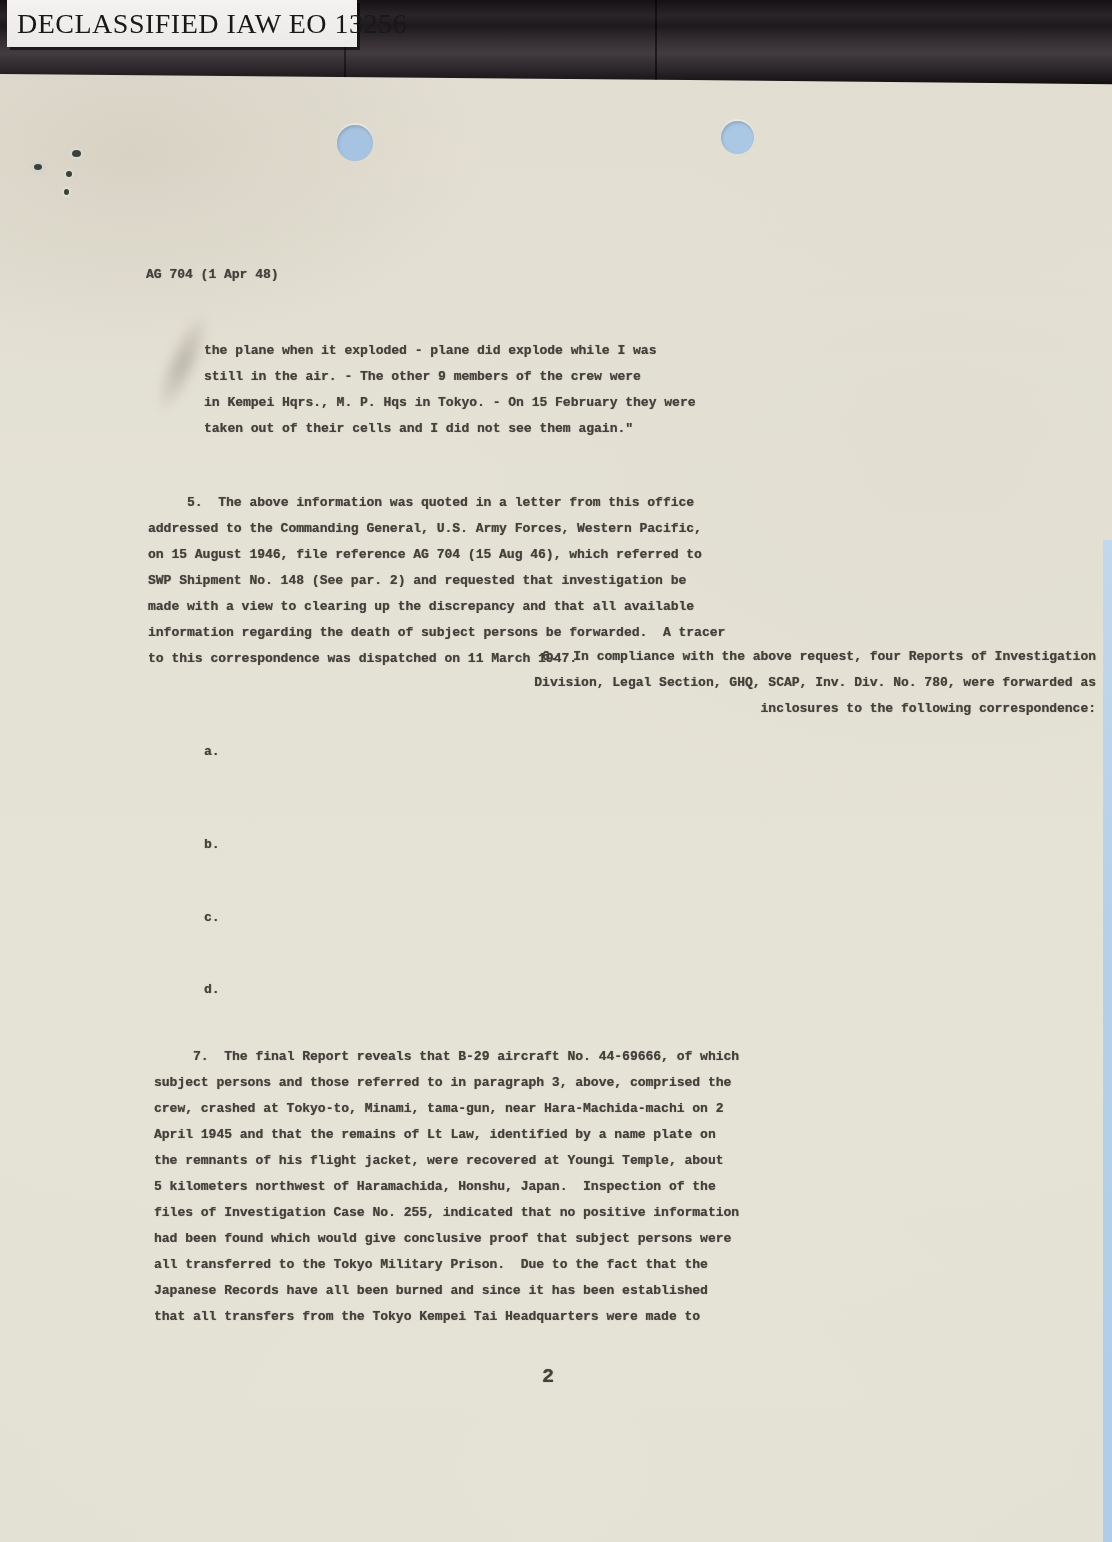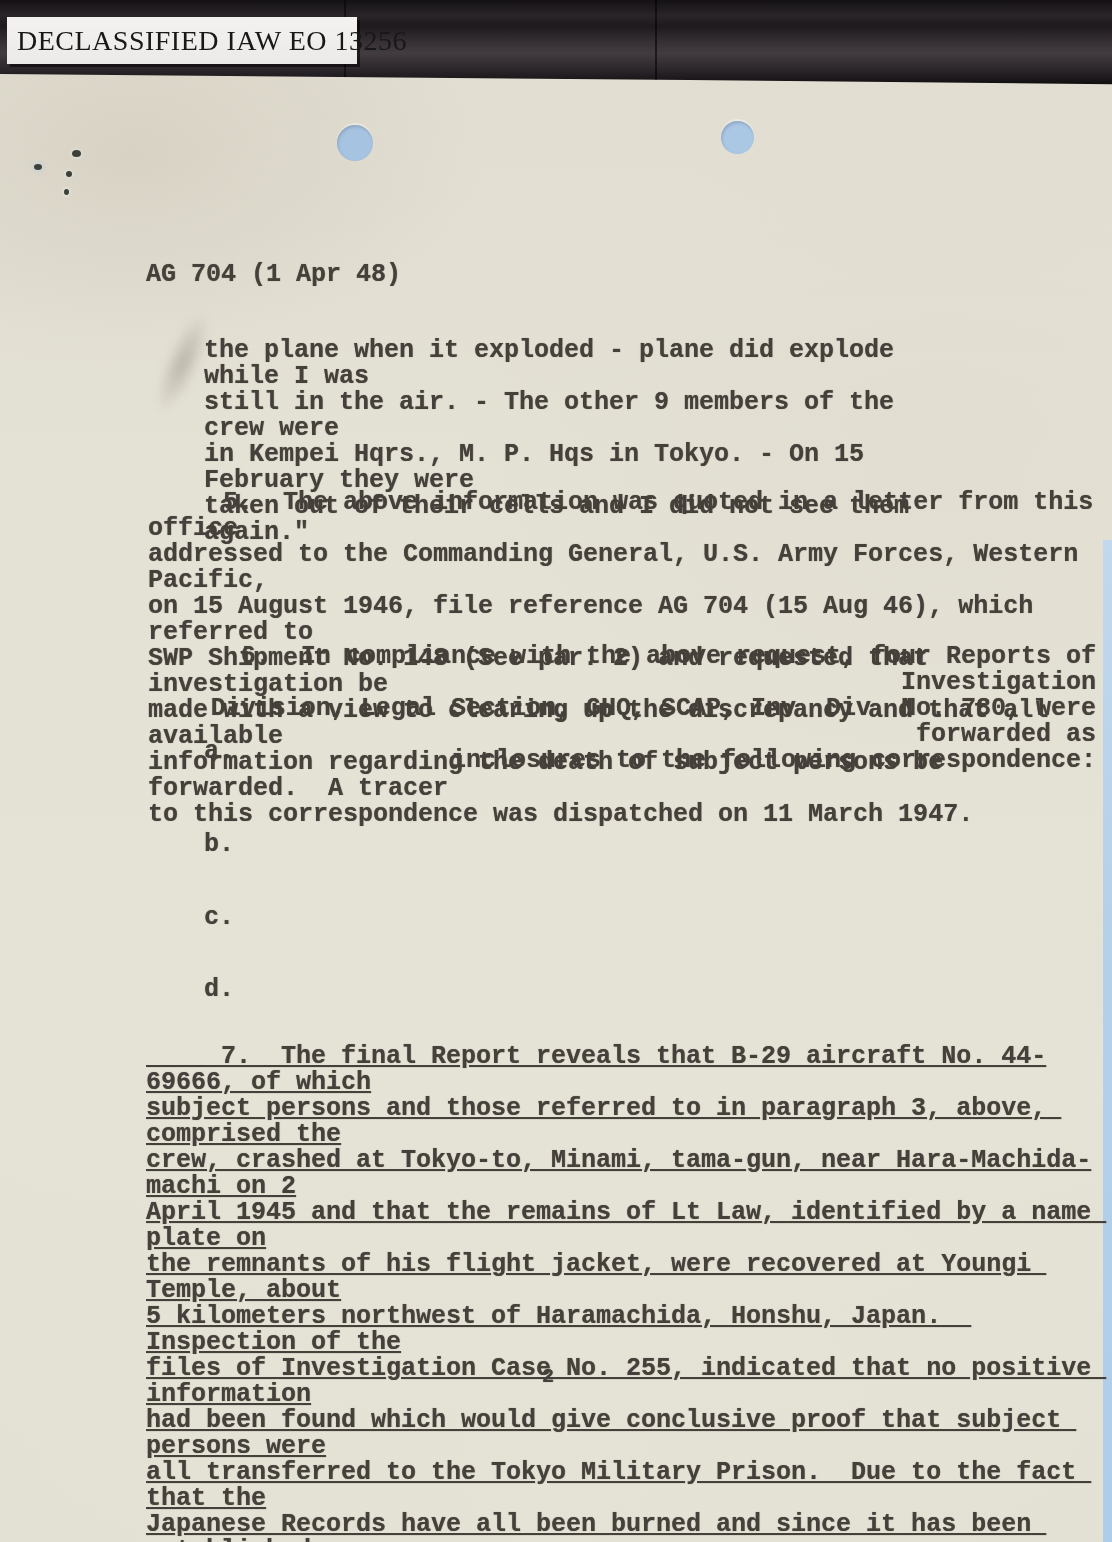--- a/index.html
+++ b/index.html
@@ -29,21 +29,21 @@
   .top-bar .seam {
     position: absolute; left: 655px; top: 0; width: 2px; height: 100%;
     background: rgba(0,0,0,0.55);
   }
   .top-bar .seam2 {
     position: absolute; left: 344px; top: 0; width: 2px; height: 100%;
     background: rgba(0,0,0,0.45);
   }
   
   .stamp {
-    position: absolute; left: 7px; top: 17px; width: 350px; height: 47px;
+    position: absolute; left: 7px; top: 0; width: 350px; height: 47px;
     background: linear-gradient(180deg, #f4f2f1 0%, #eceae9 100%);
     display: flex; align-items: center;
     box-shadow: 3px 3px 0 rgba(0,0,0,0.55);
   }
   .stamp-text {
     font-family: "Liberation Serif", serif;
     font-size: 28px; color: #181819; letter-spacing: 0.5px;
     padding-left: 10px; white-space: nowrap;
   }
   
@@ -66,32 +66,32 @@
   .speck { position: absolute; border-radius: 50%; background: #3c4038; }
   .speck.s1 { left: 34px; top: 164px; width: 8px; height: 6px; box-shadow: 0 0 3px 2px rgba(200,210,215,0.8); }
   .speck.s2 { left: 72px; top: 150px; width: 9px; height: 7px; box-shadow: 0 0 3px 2px rgba(220,222,214,0.9); }
   .speck.s3 { left: 66px; top: 171px; width: 6px; height: 6px; box-shadow: 0 0 2px 2px rgba(222,222,214,0.9); }
   .speck.s4 { left: 64px; top: 189px; width: 5px; height: 6px; box-shadow: 0 0 2px 2px rgba(226,224,214,0.9); }
   
   .tw {
     position: absolute;
     font-family: "Liberation Mono", monospace;
     font-weight: 700;
-    font-size: 25px;
+    font-size: 13px;
     line-height: 26px;
     color: #45403a;
     white-space: pre-wrap;
     text-shadow: 0 0 1px rgba(69,64,58,0.55), 0.4px 0.4px 0 rgba(69,64,58,0.25);
     width: 950px;
   }
   .ref-line   { left: 146px; top: 262px; }
   .quote-blk  { left: 204px; top: 338px; width: 760px; }
   .para-5     { left: 148px; top: 458px; margin-top: 32px; }
   .para-6     { left: 146px; top: 644px; text-align: right; }
-  .para-7     { left: 146px; top: 1044px; text-decoration: underline; }
+  .para-7     { left: 154px; top: 1044px; }
   .sub-item   { display: flex; }
   .item-a { left: 204px; top: 739px; width: 800px; }
   .item-b { left: 204px; top: 832px; width: 800px; }
   .item-c { left: 204px; top: 905px; width: 800px; }
   .item-d { left: 204px; top: 977px; width: 800px; }
   .item-label { flex: none; width: 52px; }
   .item-text  { white-space: pre-wrap; }
   .page-num   { left: 542px; top: 1364px; font-size: 20px; }
 </style>
 </head>

